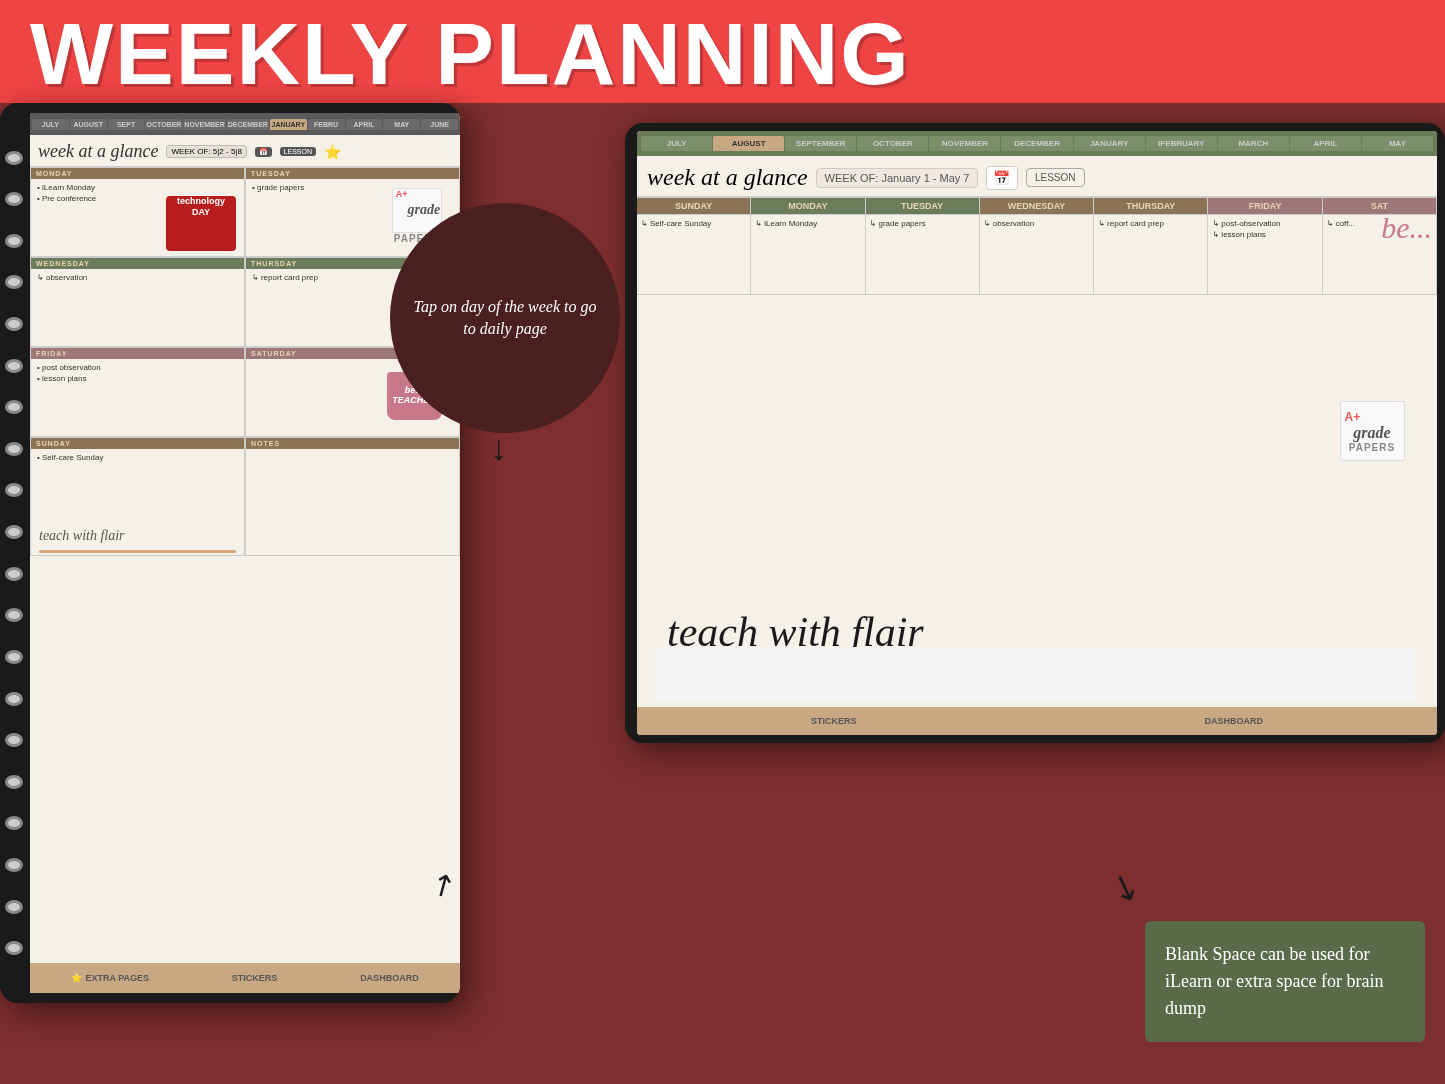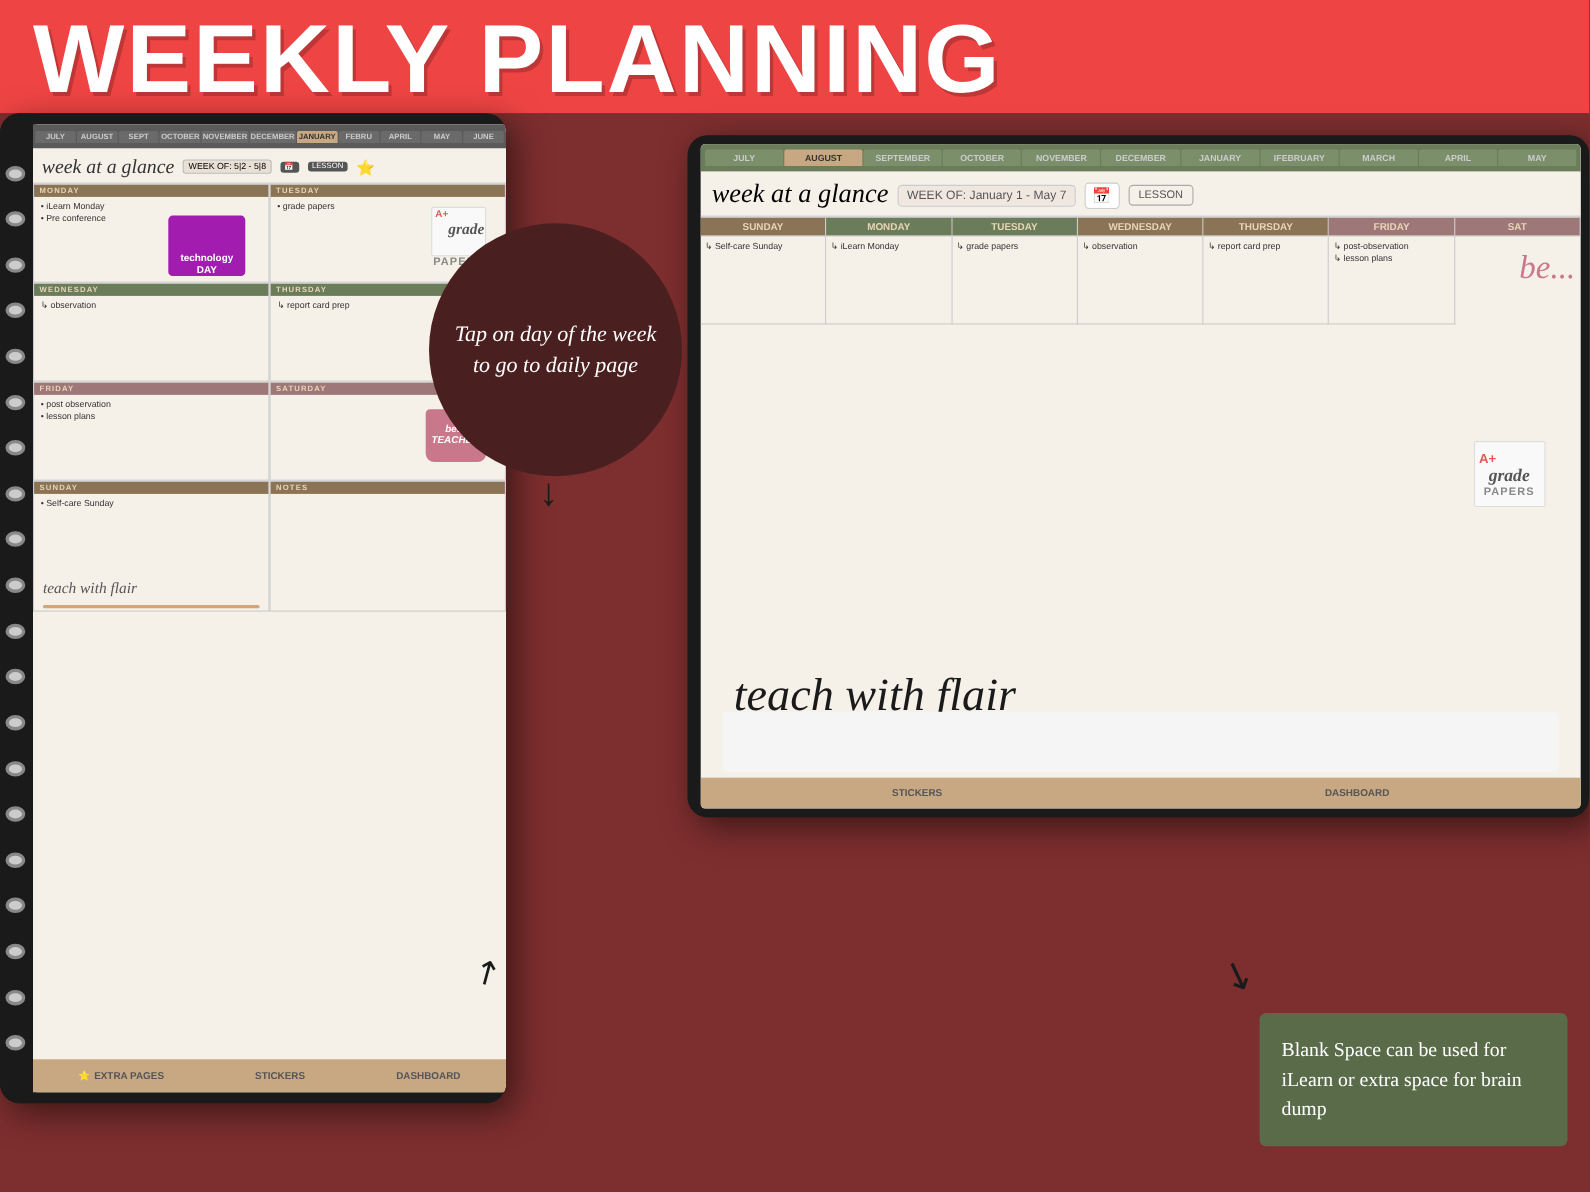--- a/index.html
+++ b/index.html
@@ -145,29 +145,29 @@
     .day-content .item::before {
       content: '• ';
     }
     .day-content .item.arrow::before {
       content: '↳ ';
     }
 
     
     .sticker-tech {
       position: absolute;
-      right: 21px;
+      right: 8px;
       bottom: 5px;
       width: 70px;
       height: 55px;
-      background: #a21caf;
+      background: #b91c1c;
       border-radius: 4px;
       display: flex;
       align-items: center;
-      justify-content: flex-end;
+      justify-content: flex-start;
       flex-direction: column;
     }
     .sticker-tech span {
       color: white;
       font-size: 9px;
       font-weight: bold;
       text-align: center;
       line-height: 1.2;
     }
 
@@ -486,21 +486,21 @@
       height: 230px;
       background: #4a1f1f;
       border-radius: 50%;
       display: flex;
       align-items: center;
       justify-content: center;
       z-index: 10;
     }
     .callout-dark-text {
       color: white;
-      font-size: 20px;
+      font-size: 16px;
       text-align: center;
       font-style: italic;
       line-height: 1.4;
       padding: 20px;
       font-family: Georgia, serif;
     }
 
     .callout-arrow-down {
       position: absolute;
       left: 485px;
@@ -804,31 +804,34 @@
         <div class="right-day-cell">
           <div class="item">observation</div>
         </div>
         <div class="right-day-cell">
           <div class="item">report card prep</div>
         </div>
         <div class="right-day-cell">
           <div class="item">post-observation</div>
           <div class="item">lesson plans</div>
         </div>
+        <div class="right-day-cell">
+          <div class="item">coff...</div>
+        </div>
       </div>
 
       <div class="right-grade-sticker">
         <div class="right-grade-paper">
           <span class="right-grade-a">A+</span>
           <span class="right-grade-main">grade</span>
           <span class="right-grade-sub">PAPERS</span>
         </div>
       </div>
 
-      <div class="right-corner-text" style="position:absolute; right:5px; top:80px;margin-top:16px;">be...</div>
+      <div class="right-corner-text" style="position:absolute; right:5px; top:80px;">be...</div>
 
       <div class="right-signature-area" style="position:absolute; bottom:60px; left:10px; right: 10px;">
         <span class="right-signature-text">teach with flair</span>
         <div class="right-signature-line"></div>
       </div>
       <div class="right-blank-area" style="position:absolute; bottom:28px; left:10px; right:10px; height:55px; background:#f5f5f5; border-radius:4px;"></div>
 
       <div class="right-bottom-nav" style="position:absolute; bottom:0; left:0; right:0; background:#c8a882; height:28px; display:flex; align-items:center; justify-content:space-around;">
         <span class="right-bottom-item">STICKERS</span>
         <span class="right-bottom-item">DASHBOARD</span>

